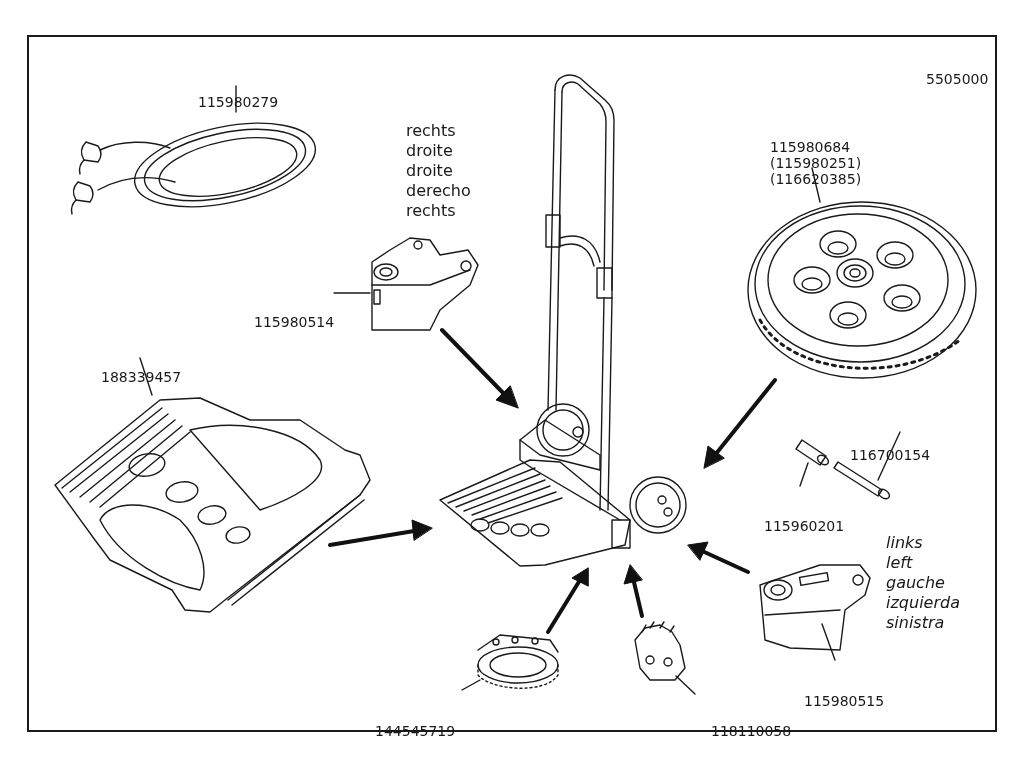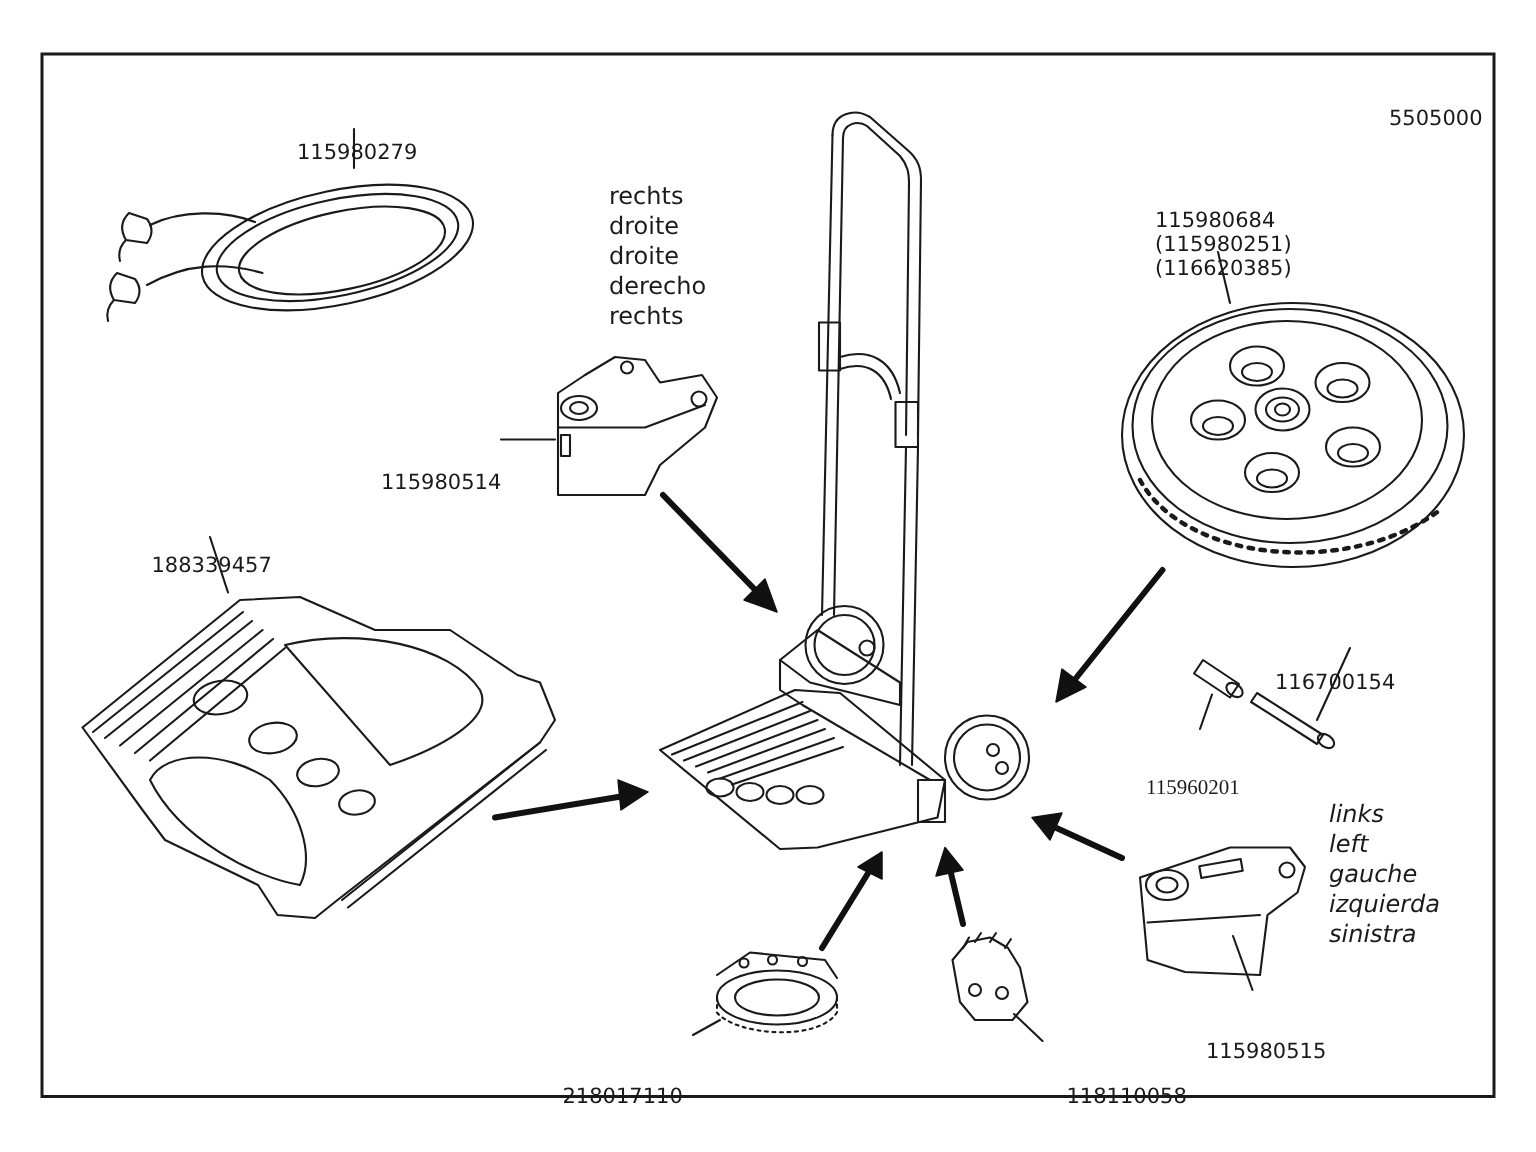--- a/index.html
+++ b/index.html
@@ -178,27 +178,27 @@
   <div>(115980251)</div>
   <div>(116620385)</div>
 </div>
 
 <div class="lbl" style="left:254px;top:285px;">115980514</div>
 
 <div class="lbl" style="left:101px;top:340px;">188339457</div>
 
 <div class="lbl" style="left:850px;top:418px;">116700154</div>
 
-<div class="lbl" style="left:764px;top:489px;font-family:Liberation Serif, serif;">115960201</div>
+<div class="lbl" style="left:764px;top:489px;">115960201</div>
 
 <div class="lang" style="left:886px;top:533px;font-style:italic;">
   <div>links</div>
   <div>left</div>
   <div>gauche</div>
   <div>izquierda</div>
   <div>sinistra</div>
 </div>
 
 <div class="lbl" style="left:804px;top:664px;">115980515</div>
 
-<div class="lbl" style="left:375px;top:694px;">218017110</div>
+<div class="lbl" style="left:375px;top:694px;">144545719</div>
 
 <div class="lbl" style="left:711px;top:694px;">118110058</div>
 
 </body></html>

